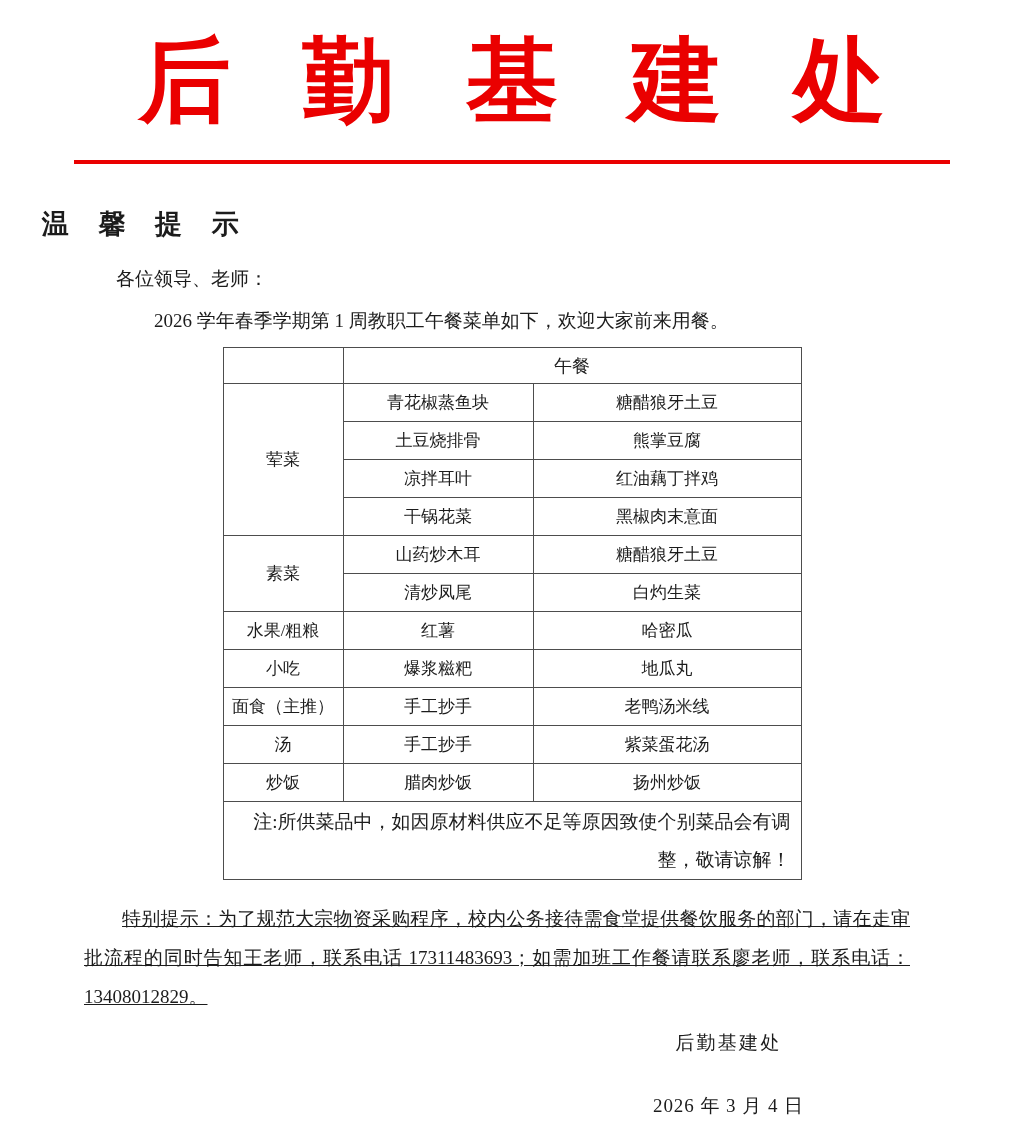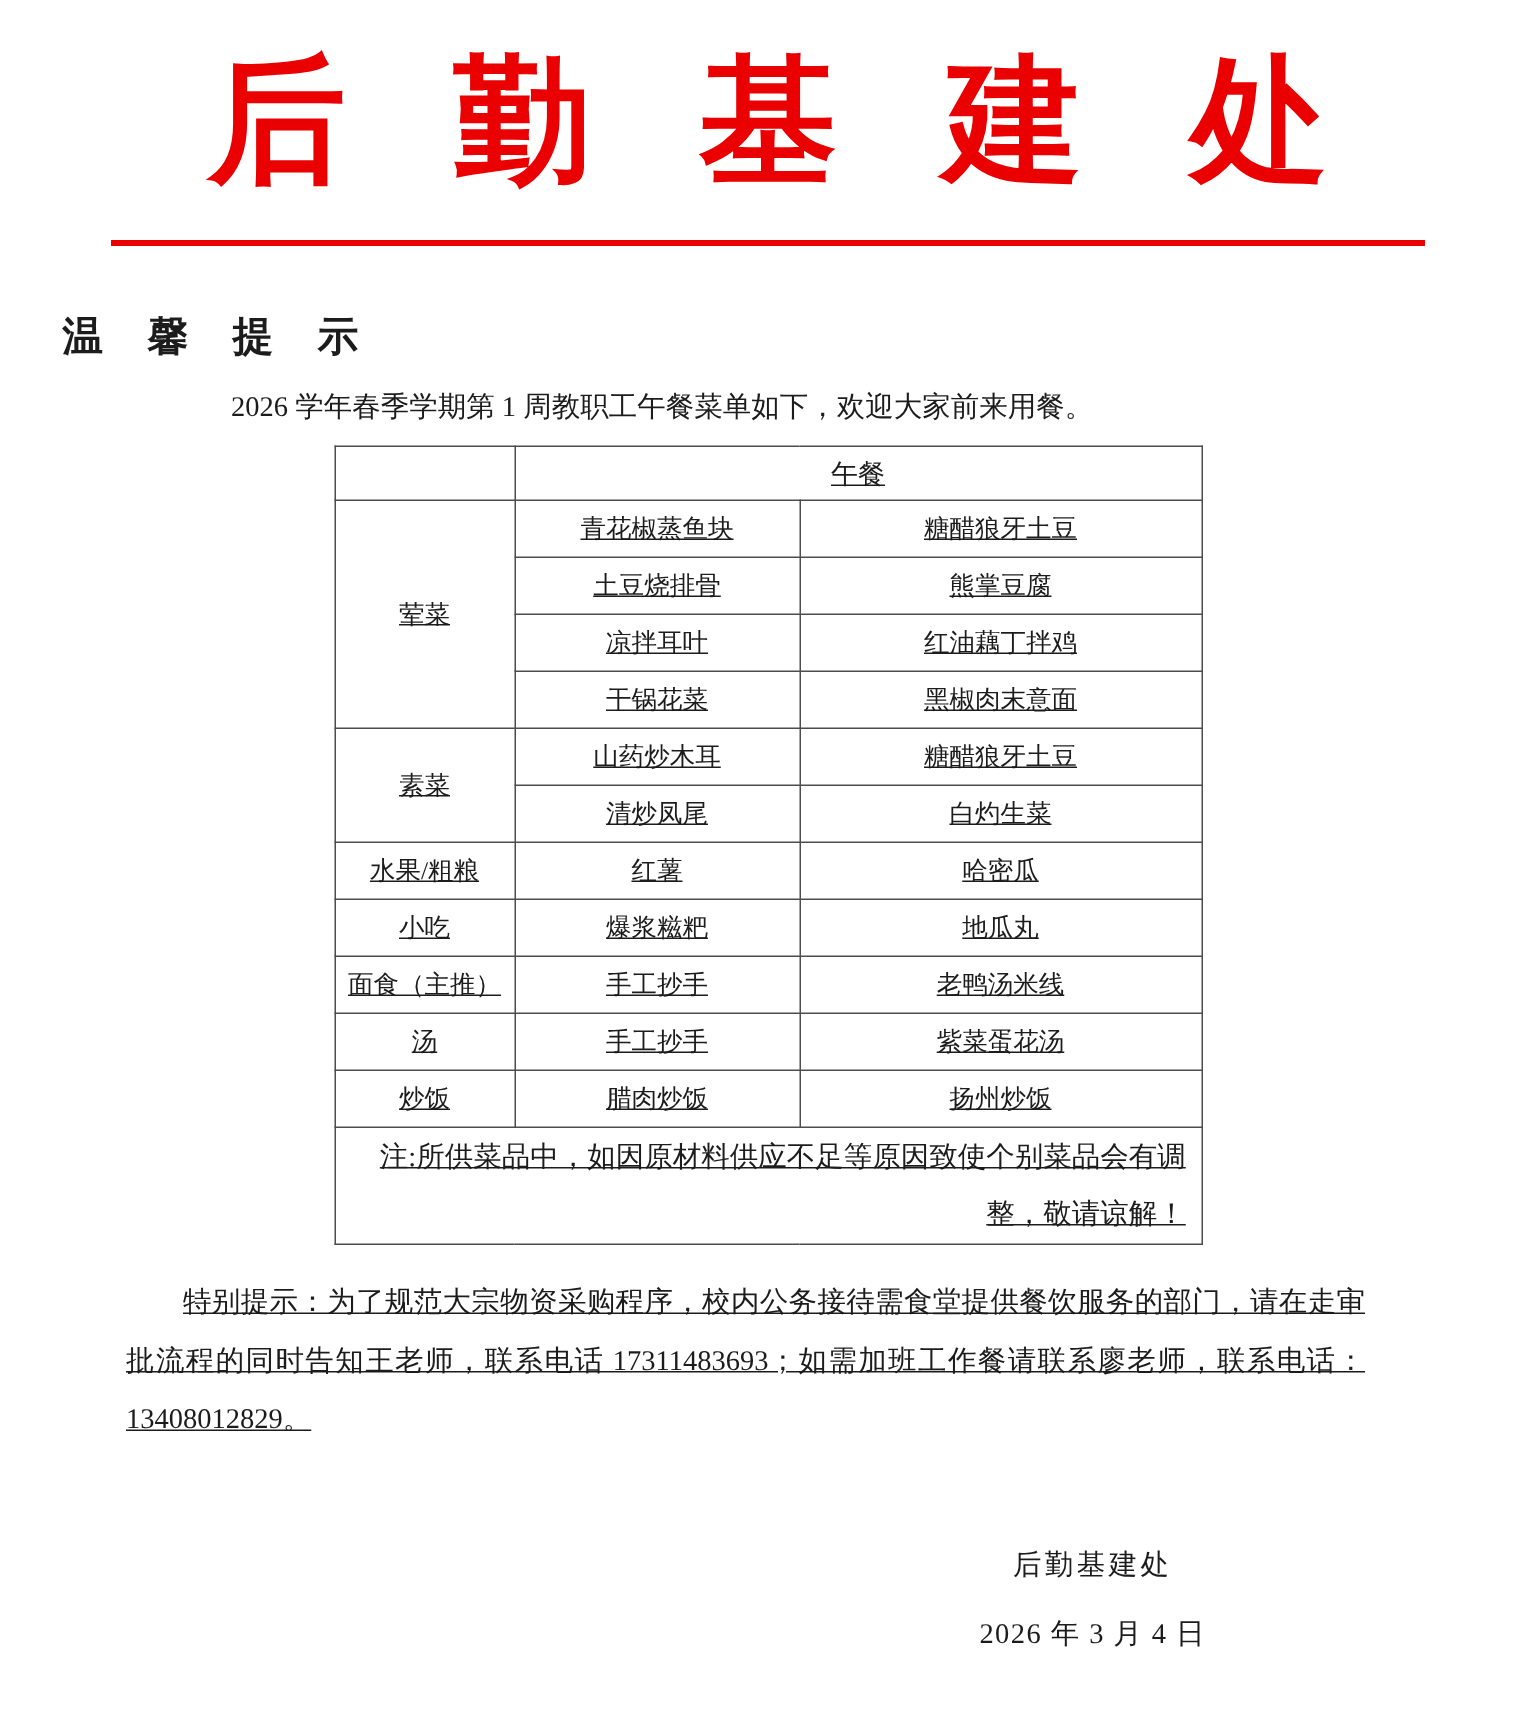--- a/index.html
+++ b/index.html
@@ -63,21 +63,20 @@
   table.menu col.c2 { width: 190px; }
   table.menu col.c3 { width: 268px; }
   table.menu td {
     border: 1.5px solid #4d4d4d;
     height: 38px;
     text-align: center;
     vertical-align: middle;
     font-size: 17px;
     padding: 0 4px;
     overflow: hidden;
-    text-decoration: underline;
   }
   table.menu td.header-cell { height: 36px; font-size: 18px; }
   table.menu td.note-cell {
     height: 78px;
     font-size: 19px;
     line-height: 38px;
     padding: 0 10px;
     text-align: right;
   }
   
@@ -91,33 +90,34 @@
   }
   
   .signature-block {
     position: absolute;
     top: 1030px;
     right: 208px;
     text-align: center;
     font-size: 19px;
   }
   .signature-block .dept { letter-spacing: 0.12em; }
-  .signature-block .date { margin-top: 20px; letter-spacing: 0.05em; white-space: nowrap; }
+  .signature-block .date { margin-top: 37px; letter-spacing: 0.05em; white-space: nowrap; }
 </style>
 </head>
 <body>
 
 <div class="page">
 
   <div class="banner">后勤基建处</div>
 
   <div class="divider"></div>
 
   <div class="notice-title">温馨提示</div>
 
+  <div class="salutation">各位领导、老师：</div>
 
   <div class="intro">2026 学年春季学期第 1 周教职工午餐菜单如下，欢迎大家前来用餐。</div>
 
   <table class="menu">
     <colgroup>
         <col class="c1">
         <col class="c2">
         <col class="c3">
       </colgroup>
     <tbody>

